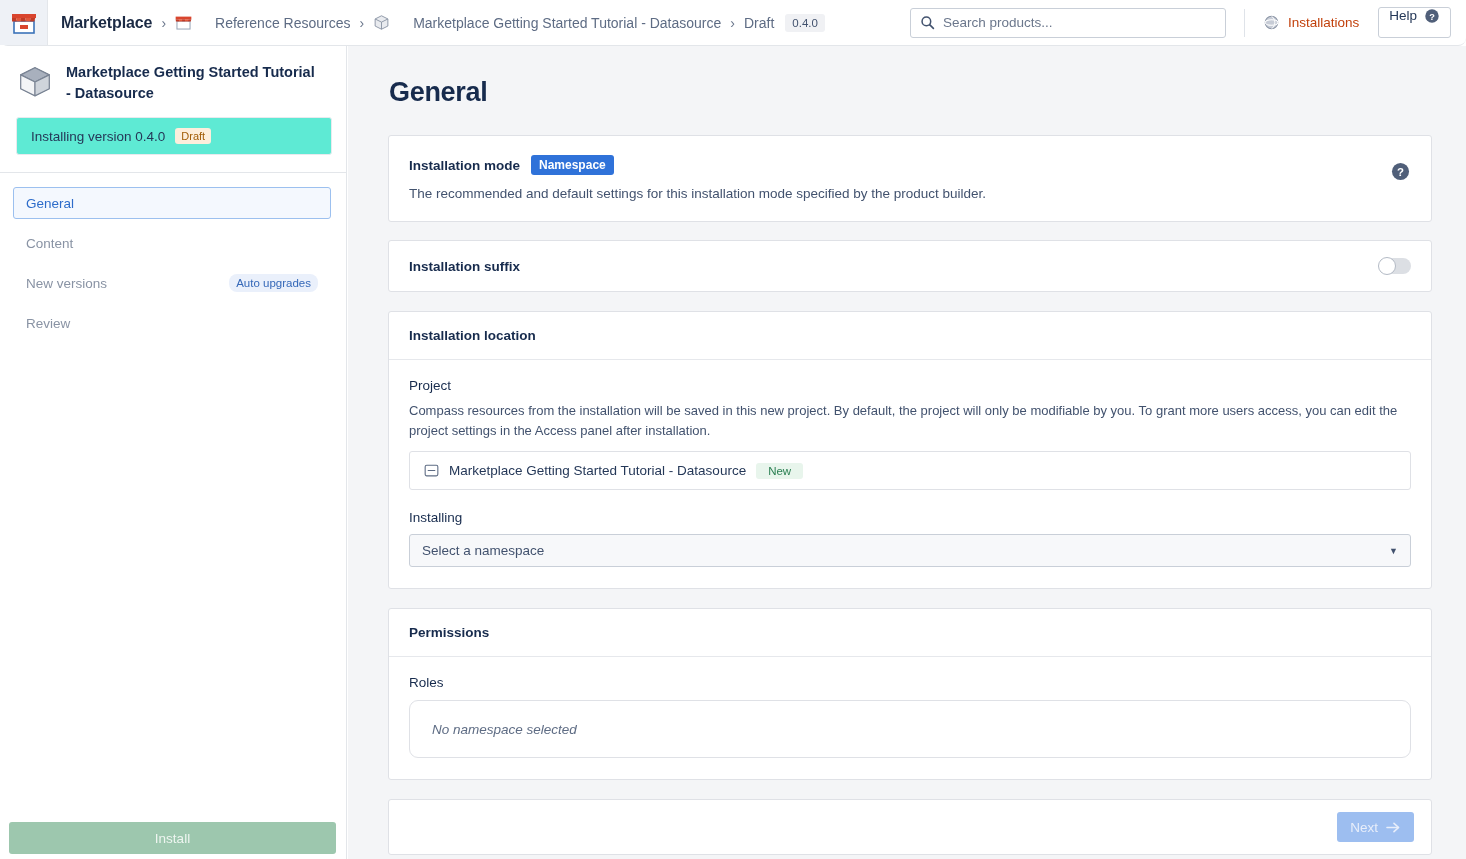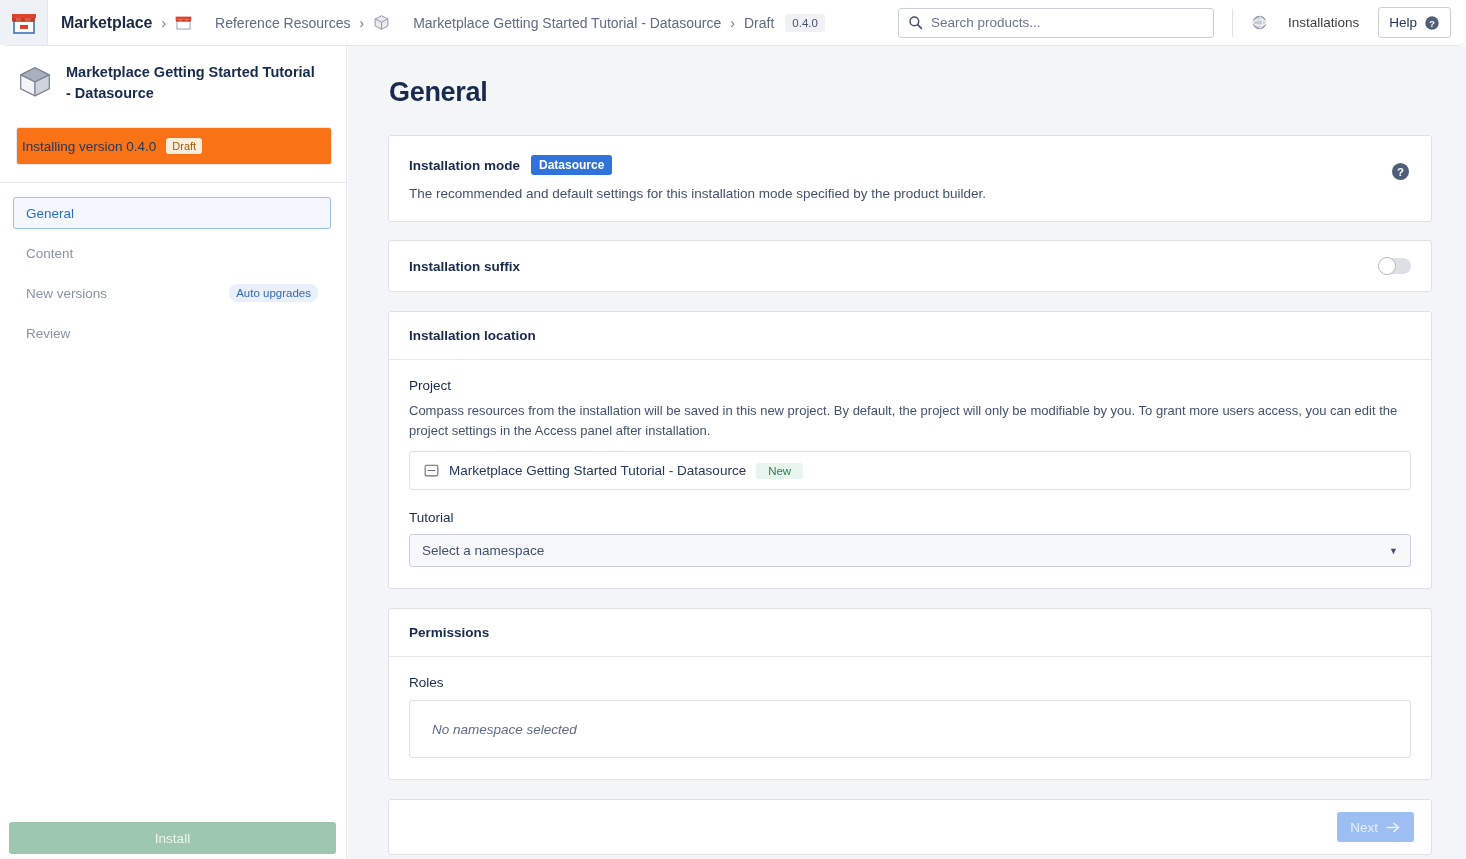--- a/index.html
+++ b/index.html
@@ -70,30 +70,30 @@
   .searchbox {
     width: 316px; height: 30px;
     border: 1px solid #c9cfd8; border-radius: 3px;
     background: #fff;
     display: flex; align-items: center;
     padding: 0 9px; gap: 8px;
   }
   .searchbox .placeholder { color: #6b778c; font-size: 13.5px; }
   .vdiv { width: 1px; height: 28px; background: #dfe3e9; margin: 0 18px; }
   .installs {
-    display: flex; align-items: center; gap: 20px;
-    font-size: 13.5px; color: #404040;
+    display: flex; align-items: center; gap: 8px;
+    font-size: 13.5px; color: #c2410c;
     cursor: pointer;
   }
   .help-btn {
     margin-left: 19px;
     height: 31px;
     border: 1px solid #c9cfd8; border-radius: 3px;
     background: #fff;
-    display: flex; align-items: center; gap: 7px;
+    display: flex; gap: 7px;
     padding: 0 10px;
     font-size: 13.5px; color: #253858;
     cursor: pointer;
   }
 
   
   .sidebar {
     position: absolute; top: 46px; left: 0;
     width: 347px; height: 813px;
     background: #ffffff;
@@ -103,27 +103,27 @@
     display: flex; gap: 12px;
     padding: 16px 14px 0 16px;
   }
   .pkg-icon { width: 38px; height: 38px; flex: 0 0 auto; margin-top: 1px; }
   .side-title {
     font-size: 14.5px; font-weight: bold; color: #172b4d;
     line-height: 1.42;
     max-width: 256px;
   }
   .install-ver {
-    margin: 24px 14px 0 16px;
+    margin: 14px 14px 0 16px;
     height: 38px;
-    background: #f97316;
+    background: #5eead4;
     border: 1px solid #e8eaee;
     border-radius: 3px;
     display: flex; align-items: center;
-    padding: 0 5px; gap: 10px;
+    padding: 0 14px; gap: 10px;
   }
   .install-ver .lbl { font-size: 13.5px; color: #253858; }
   .draft-badge {
     background: #fdeedc; color: #a15c07;
     font-size: 11px; padding: 2px 6px; border-radius: 3px;
   }
   .side-sep { margin-top: 17px; height: 1px; background: #e3e6ea; }
 
   .nav { padding: 14px 15px 0 13px; }
   .nav-item {
@@ -261,21 +261,21 @@
     font-size: 13.5px; color: #42526e;
     cursor: pointer;
   }
   .select .caret { margin-left: auto; font-size: 9px; color: #42526e; }
 
   .card.perms { margin-top: 19px; }
   .roles-label { font-size: 13.5px; color: #172b4d; }
   .roles-box {
     margin-top: 10px;
     height: 58px;
-    border: 1px solid #dfe1e6; border-radius: 3px;
+    border: 1px solid #dfe1e6; border-radius: 9px;
     background: #ffffff;
     display: flex; align-items: center;
     padding: 0 22px;
     font-size: 13.5px; font-style: italic; color: #5e6c84;
   }
 
   .card.actions {
     margin-top: 19px;
     height: 56px;
     display: flex; align-items: center; justify-content: flex-end;
@@ -414,21 +414,21 @@
   <button class="install-btn">Install</button>
 </div>
 
 <div class="main">
 
   <div class="page-title">General</div>
 
   <div class="card mode">
     <div class="mode-row">
       <span class="mode-label">Installation mode</span>
-      <span class="prod-badge">Datasource</span>
+      <span class="prod-badge">Namespace</span>
     </div>
     <div class="mode-desc">The recommended and default settings for this installation mode specified by the product builder.</div>
     <svg class="qmark" viewBox="0 0 20 20">
       <circle cx="10" cy="10" r="9" fill="#505f79"></circle>
       <text x="10" y="14.6" font-size="12" font-weight="bold" fill="#ffffff" text-anchor="middle" font-family="Liberation Sans, sans-serif">?</text>
     </svg>
   </div>
 
   <div class="card suffix">
     <span class="suffix-label">Installation suffix</span>
@@ -445,21 +445,21 @@
 
       <div class="project-row">
         <svg width="15" height="15" viewBox="0 0 18 18">
           <rect x="1.4" y="2.6" width="15.2" height="12.8" rx="1.8" fill="#ffffff" stroke="#5e6c84" stroke-width="1.3"></rect>
           <line x1="5" y1="9" x2="13" y2="9" stroke="#5e6c84" stroke-width="1.3" stroke-linecap="round"></line>
         </svg>
         <span class="name">Marketplace Getting Started Tutorial - Datasource</span>
         <span class="new-badge">New</span>
       </div>
 
-      <div class="ns-label">Tutorial</div>
+      <div class="ns-label">Installing</div>
       <div class="select">
         <span>Select a namespace</span>
         <span class="caret">▼</span>
       </div>
     </div>
   </div>
 
   <div class="card perms">
     <div class="card-head">Permissions</div>
     <div class="card-body">

